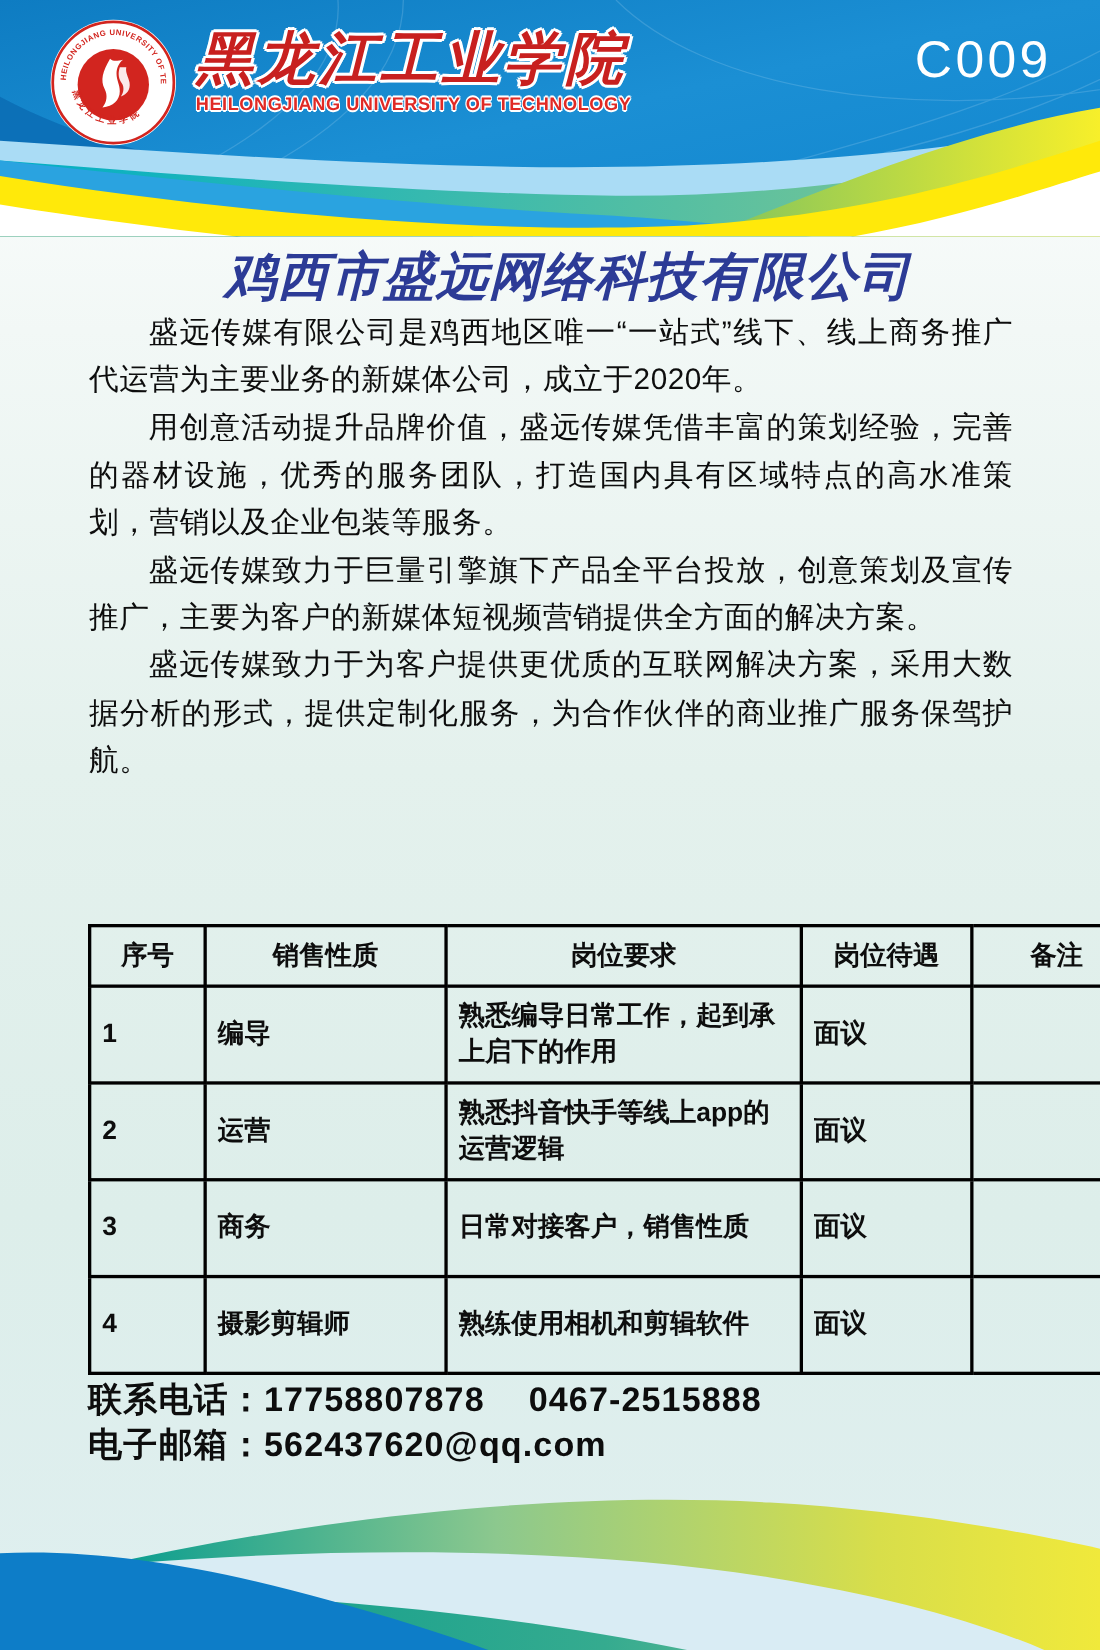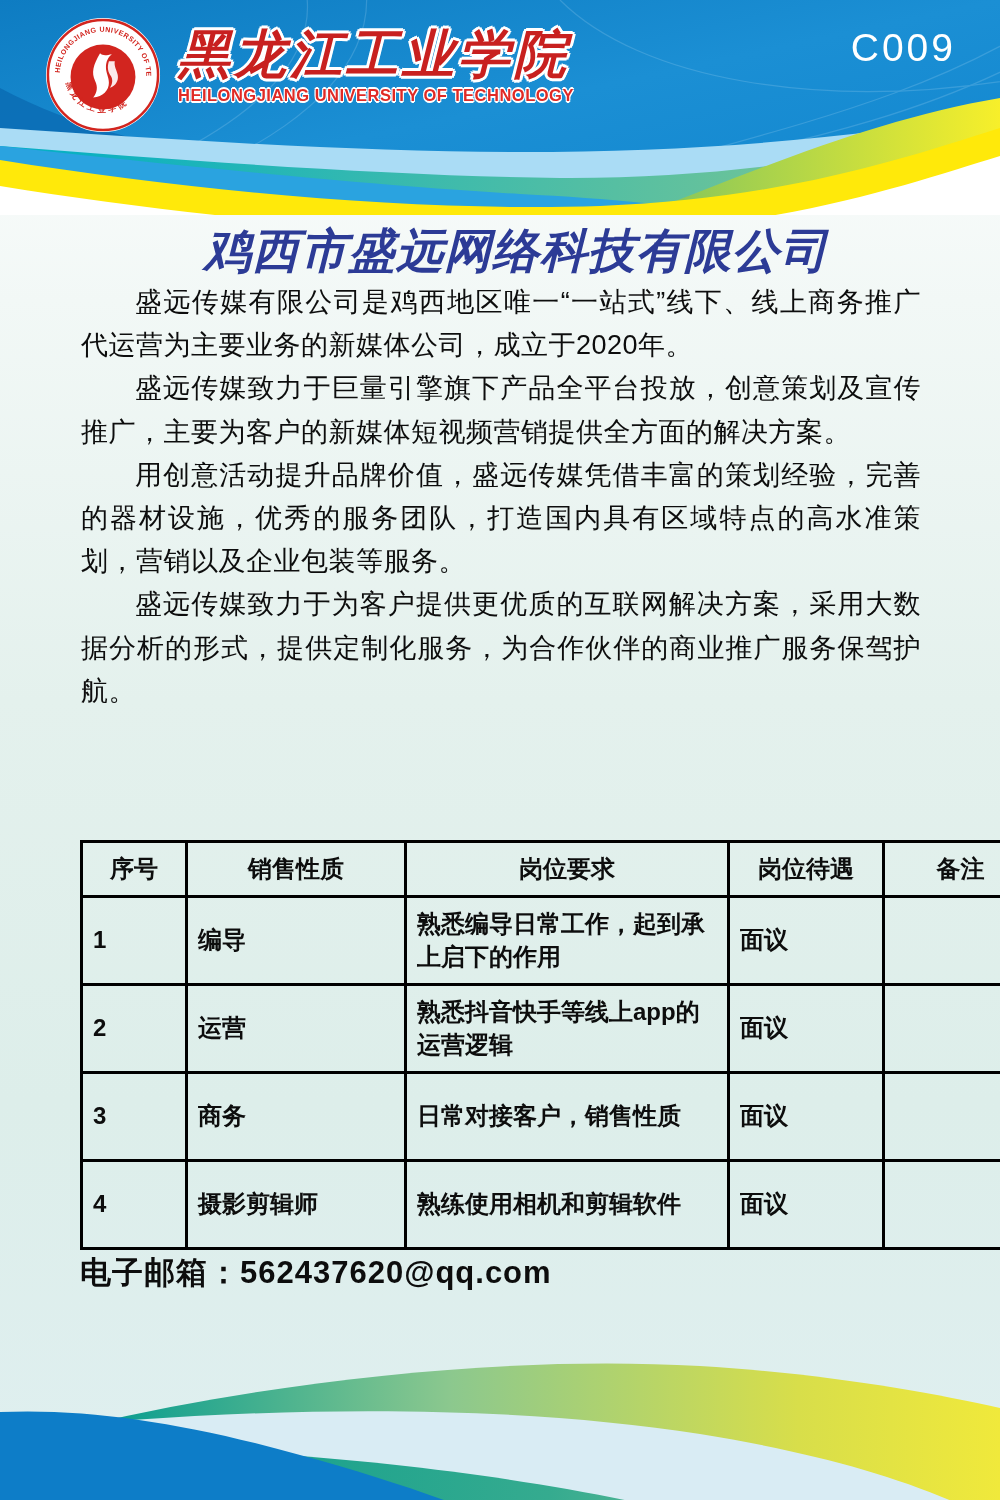--- a/index.html
+++ b/index.html
@@ -17,21 +17,21 @@
   .uni-cn{
     font-family:"DejaVu Serif","Liberation Serif",serif;
     font-style:italic;font-weight:bold;font-size:52px;line-height:56px;color:#c8201f;letter-spacing:4px;
     text-shadow:-2px -2px 0 #fff,2px -2px 0 #fff,-2px 2px 0 #fff,2px 2px 0 #fff,0 3px 0 #fff,0 -3px 0 #fff,3px 0 0 #fff,-3px 0 0 #fff;
   }
   .uni-en{
     margin-top:4px;font-size:16.5px;font-weight:bold;color:#e02a25;letter-spacing:.5px;
     text-shadow:-1px -1px 0 #fff,1px -1px 0 #fff,-1px 1px 0 #fff,1px 1px 0 #fff,0 2px 0 #fff,0 -2px 0 #fff;
   }
   .poster-code{
-    position:absolute;top:26px;right:44px;color:#ffffff;font-size:39px;letter-spacing:3px;font-weight:500;
+    position:absolute;top:26px;right:44px;color:#ffffff;font-size:47px;letter-spacing:3px;font-weight:500;
   }
   
   .company-title{
     position:absolute;top:204px;left:0;width:100%;text-align:center;
     font-size:47px;font-weight:900;color:#2c3b96;letter-spacing:1px;margin:16px;font-style:italic;
   }
   
   .body-text{position:absolute;top:281px;left:81px;width:840px;}
   .body-text p{
     margin:0;font-size:27px;font-weight:normal;color:#0d0d0d;line-height:43.2px;
@@ -119,22 +119,22 @@
       </div>
     </div>
 
     <div class="poster-code">C009</div>
   </div>
 
   <h1 class="company-title">鸡西市盛远网络科技有限公司</h1>
 
   <div class="body-text">
     <p>盛远传媒有限公司是鸡西地区唯一“一站式”线下、线上商务推广代运营为主要业务的新媒体公司，成立于2020年。</p>
+    <p>用创意活动提升品牌价值，盛远传媒凭借丰富的策划经验，完善的器材设施，优秀的服务团队，打造国内具有区域特点的高水准策划，营销以及企业包装等服务。</p>
     <p>盛远传媒致力于巨量引擎旗下产品全平台投放，创意策划及宣传推广，主要为客户的新媒体短视频营销提供全方面的解决方案。</p>
-    <p>用创意活动提升品牌价值，盛远传媒凭借丰富的策划经验，完善的器材设施，优秀的服务团队，打造国内具有区域特点的高水准策划，营销以及企业包装等服务。</p>
     <p>盛远传媒致力于为客户提供更优质的互联网解决方案，采用大数据分析的形式，提供定制化服务，为合作伙伴的商业推广服务保驾护航。</p>
   </div>
 
   <table class="recruit-table">
     <thead>
       <tr>
         <th class="col-no">序号</th>
         <th class="col-post">销售性质</th>
         <th class="col-req">岗位要求</th>
         <th class="col-pay">岗位待遇</th>
@@ -167,20 +167,23 @@
         <td>4</td>
         <td>摄影剪辑师</td>
         <td>熟练使用相机和剪辑软件</td>
         <td>面议</td>
         <td></td>
       </tr>
     </tbody>
   </table>
 
   <div class="contact">
+    <div class="line">
+      <span>联系电话：</span><span>17758807878</span><span class="gap"></span><span>0467-2515888</span>
+    </div>
     <div class="line">
       <span>电子邮箱：</span><span>562437620@qq.com</span>
     </div>
   </div>
 
   <div class="footer-waves">
     <svg width="1000" height="150" viewBox="0 0 1000 150" preserveAspectRatio="none">
       <defs>
         <linearGradient id="limeG2" x1="0" y1="0" x2="1" y2="0">
           <stop offset="0" stop-color="#009a90"></stop>

